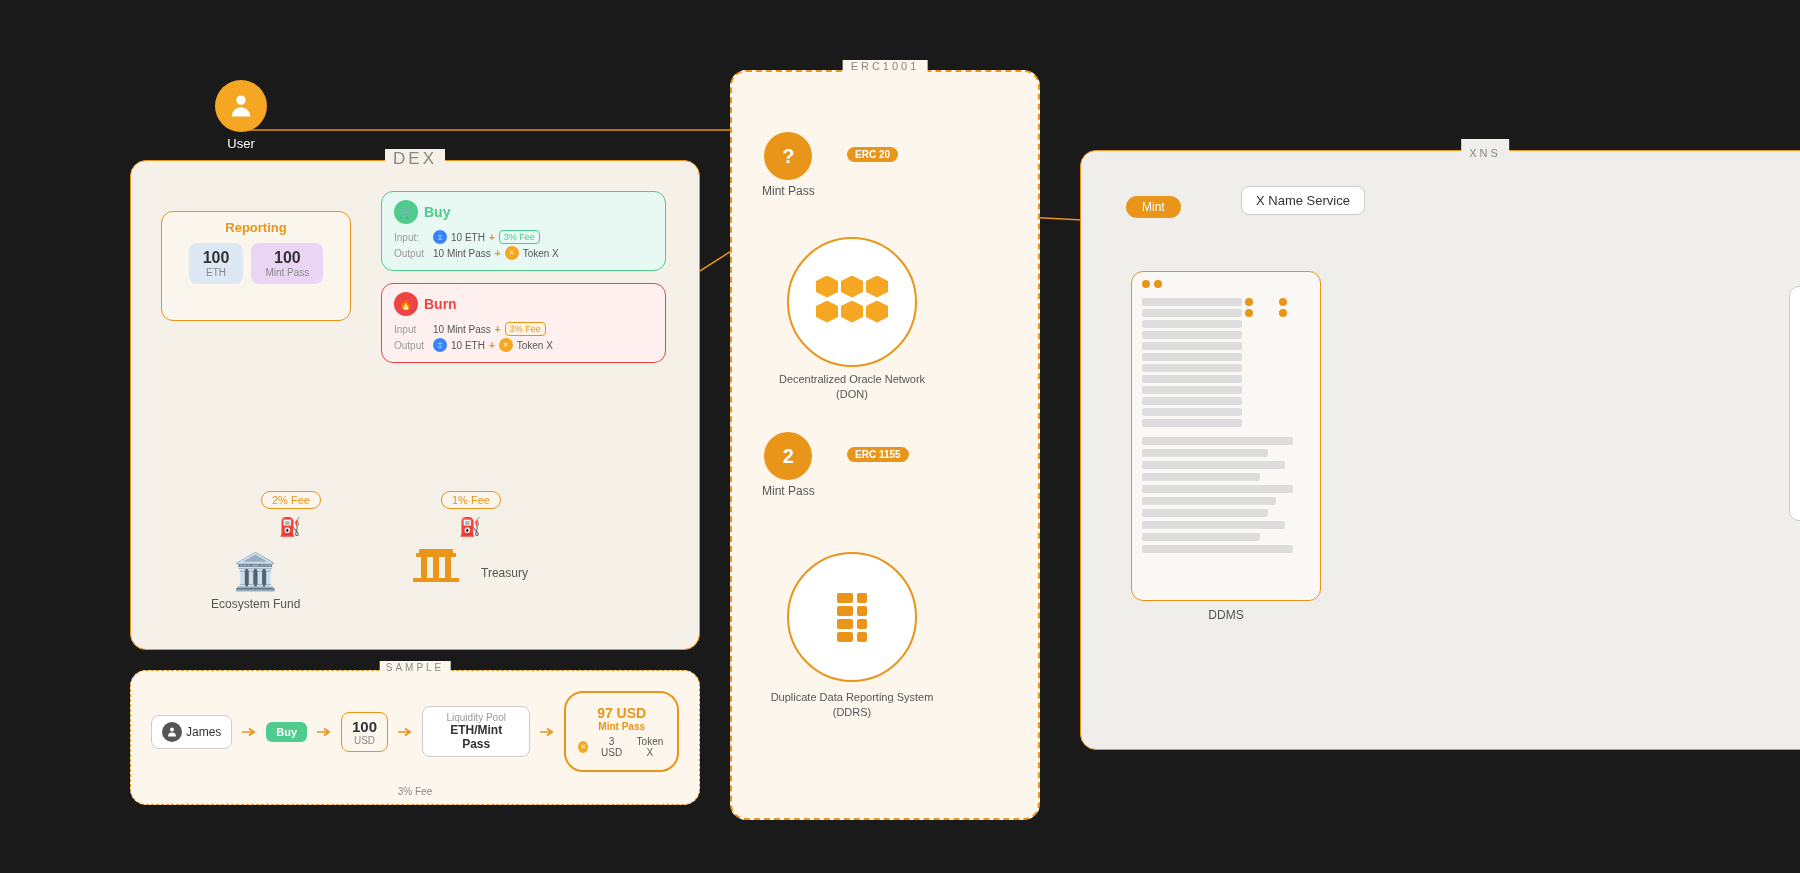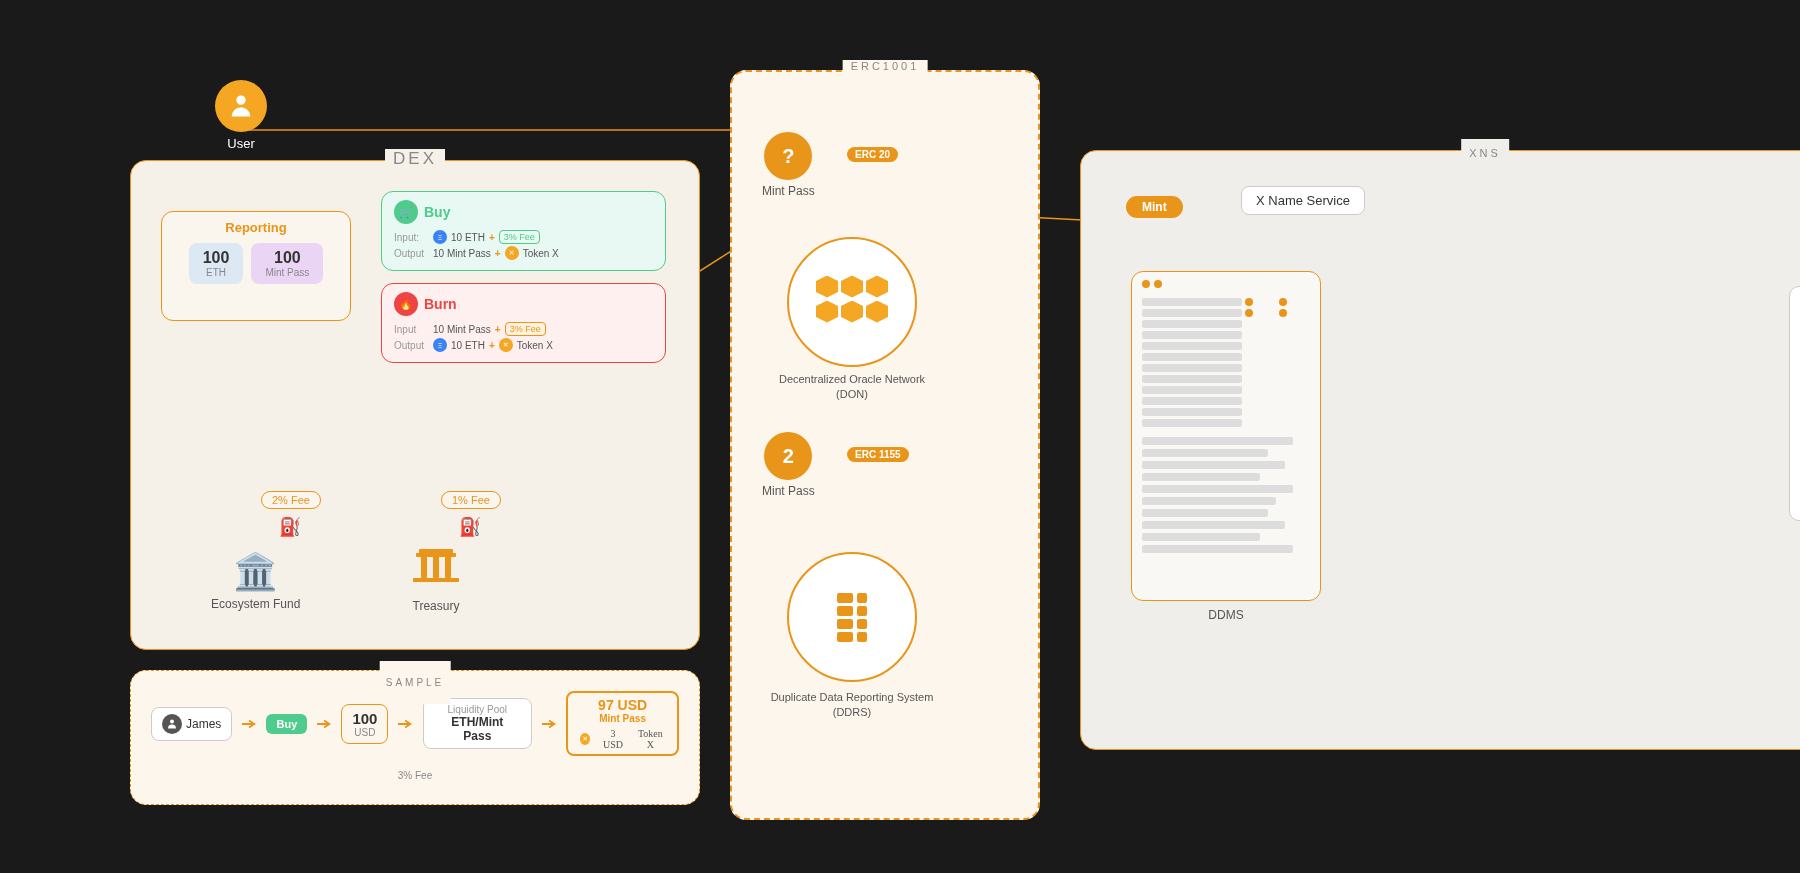--- a/index.html
+++ b/index.html
@@ -260,23 +260,22 @@
       color: #555;
       font-weight: 500;
     }
 
     
     .treasury {
       position: absolute;
       top: 385px;
       left: 280px;
       display: flex;
-      flex-direction: column;
-      align-items: center;
-      gap: 0;
+      align-items: center;
+      gap: 20px;
     }
     .treasury-icon {
       font-size: 32px;
       color: #e8951a;
     }
 
     
     .erc1001-box {
       position: absolute;
       top: 20px;
@@ -354,21 +353,21 @@
     
     .mint-btn {
       position: absolute;
       top: 95px;
       left: 940px;
       background: #e8951a;
       color: white;
       border-radius: 20px;
       padding: 4px 16px;
       font-size: 12px;
-      font-weight: 700;
+      font-weight: 400;
     }
 
     
     .xns-service {
       position: absolute;
       top: 63px;
       left: 1100px;
       background: white;
       border: 1.5px solid #ccc;
       border-radius: 8px;
@@ -391,21 +390,21 @@
     }
     .sample-label {
       position: absolute;
       top: -10px;
       left: 50%;
       transform: translateX(-50%);
       background: #fdf6ec;
       color: #888;
       font-size: 10px;
       letter-spacing: 3px;
-      padding: 16px 6px;
+      padding: 1px 6px;
     }
     .sample-content {
       display: flex;
       align-items: center;
       gap: 10px;
       padding: 20px 20px 10px 20px;
     }
     .james-card {
       background: white;
       border: 1.5px solid #ccc;
@@ -457,41 +456,40 @@
       border: 1.5px solid #ccc;
       border-radius: 8px;
       padding: 5px 17px;
       text-align: center;
       font-size: 11px;
       color: #333;
     }
     .result-badge {
       background: #fdf6ec;
       border: 2px solid #e8951a;
-      border-radius: 8px;
-      padding: 4px 12px;
+      border-radius: 19px;
+      padding: 12px 12px;
       text-align: center;
     }
     .result-amount {
       font-size: 14px;
       font-weight: 700;
       color: #e8951a;
     }
     .result-unit {
       font-size: 10px;
       color: #e8951a;
       font-weight: 600;
     }
     .token-x-row {
       display: flex;
       align-items: center;
       gap: 11px;
       font-size: 11px;
       color: #555;
-      font-family: Liberation Serif, serif;
     }
     .fee-note {
       font-size: 10px;
       color: #888;
       text-align: center;
       margin-top: 4px;
     }
 
     
     .db-icon {

